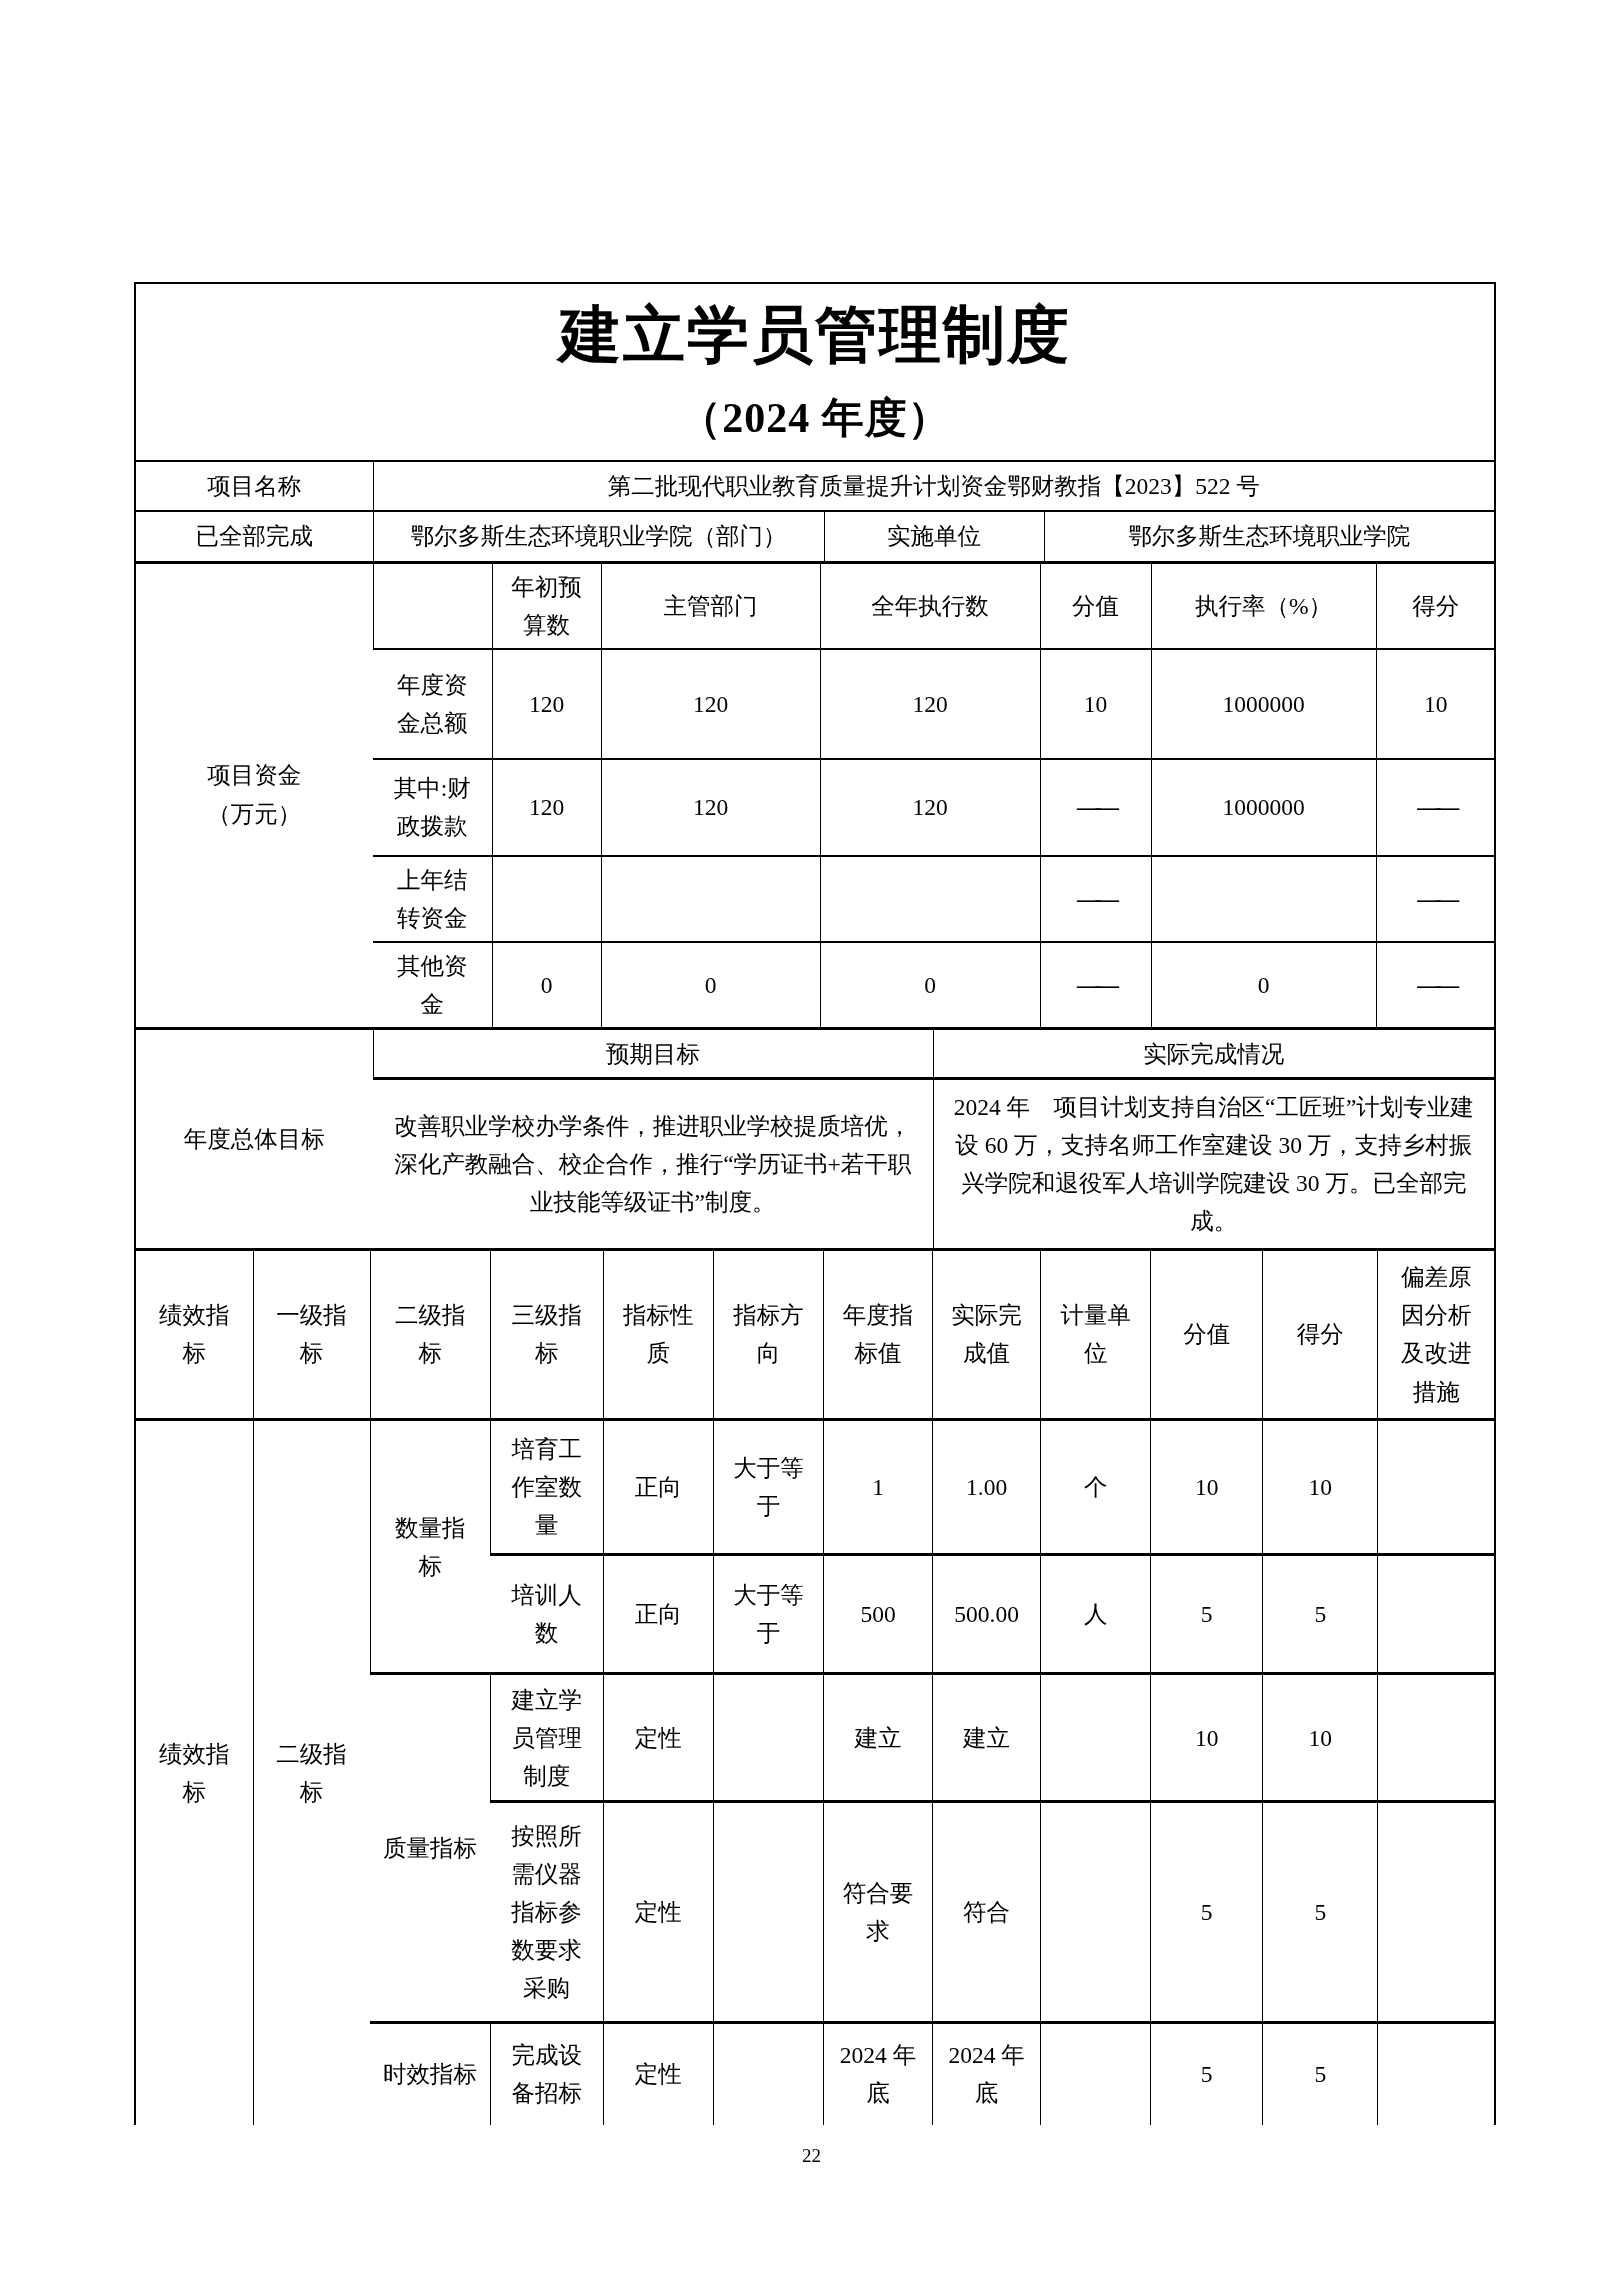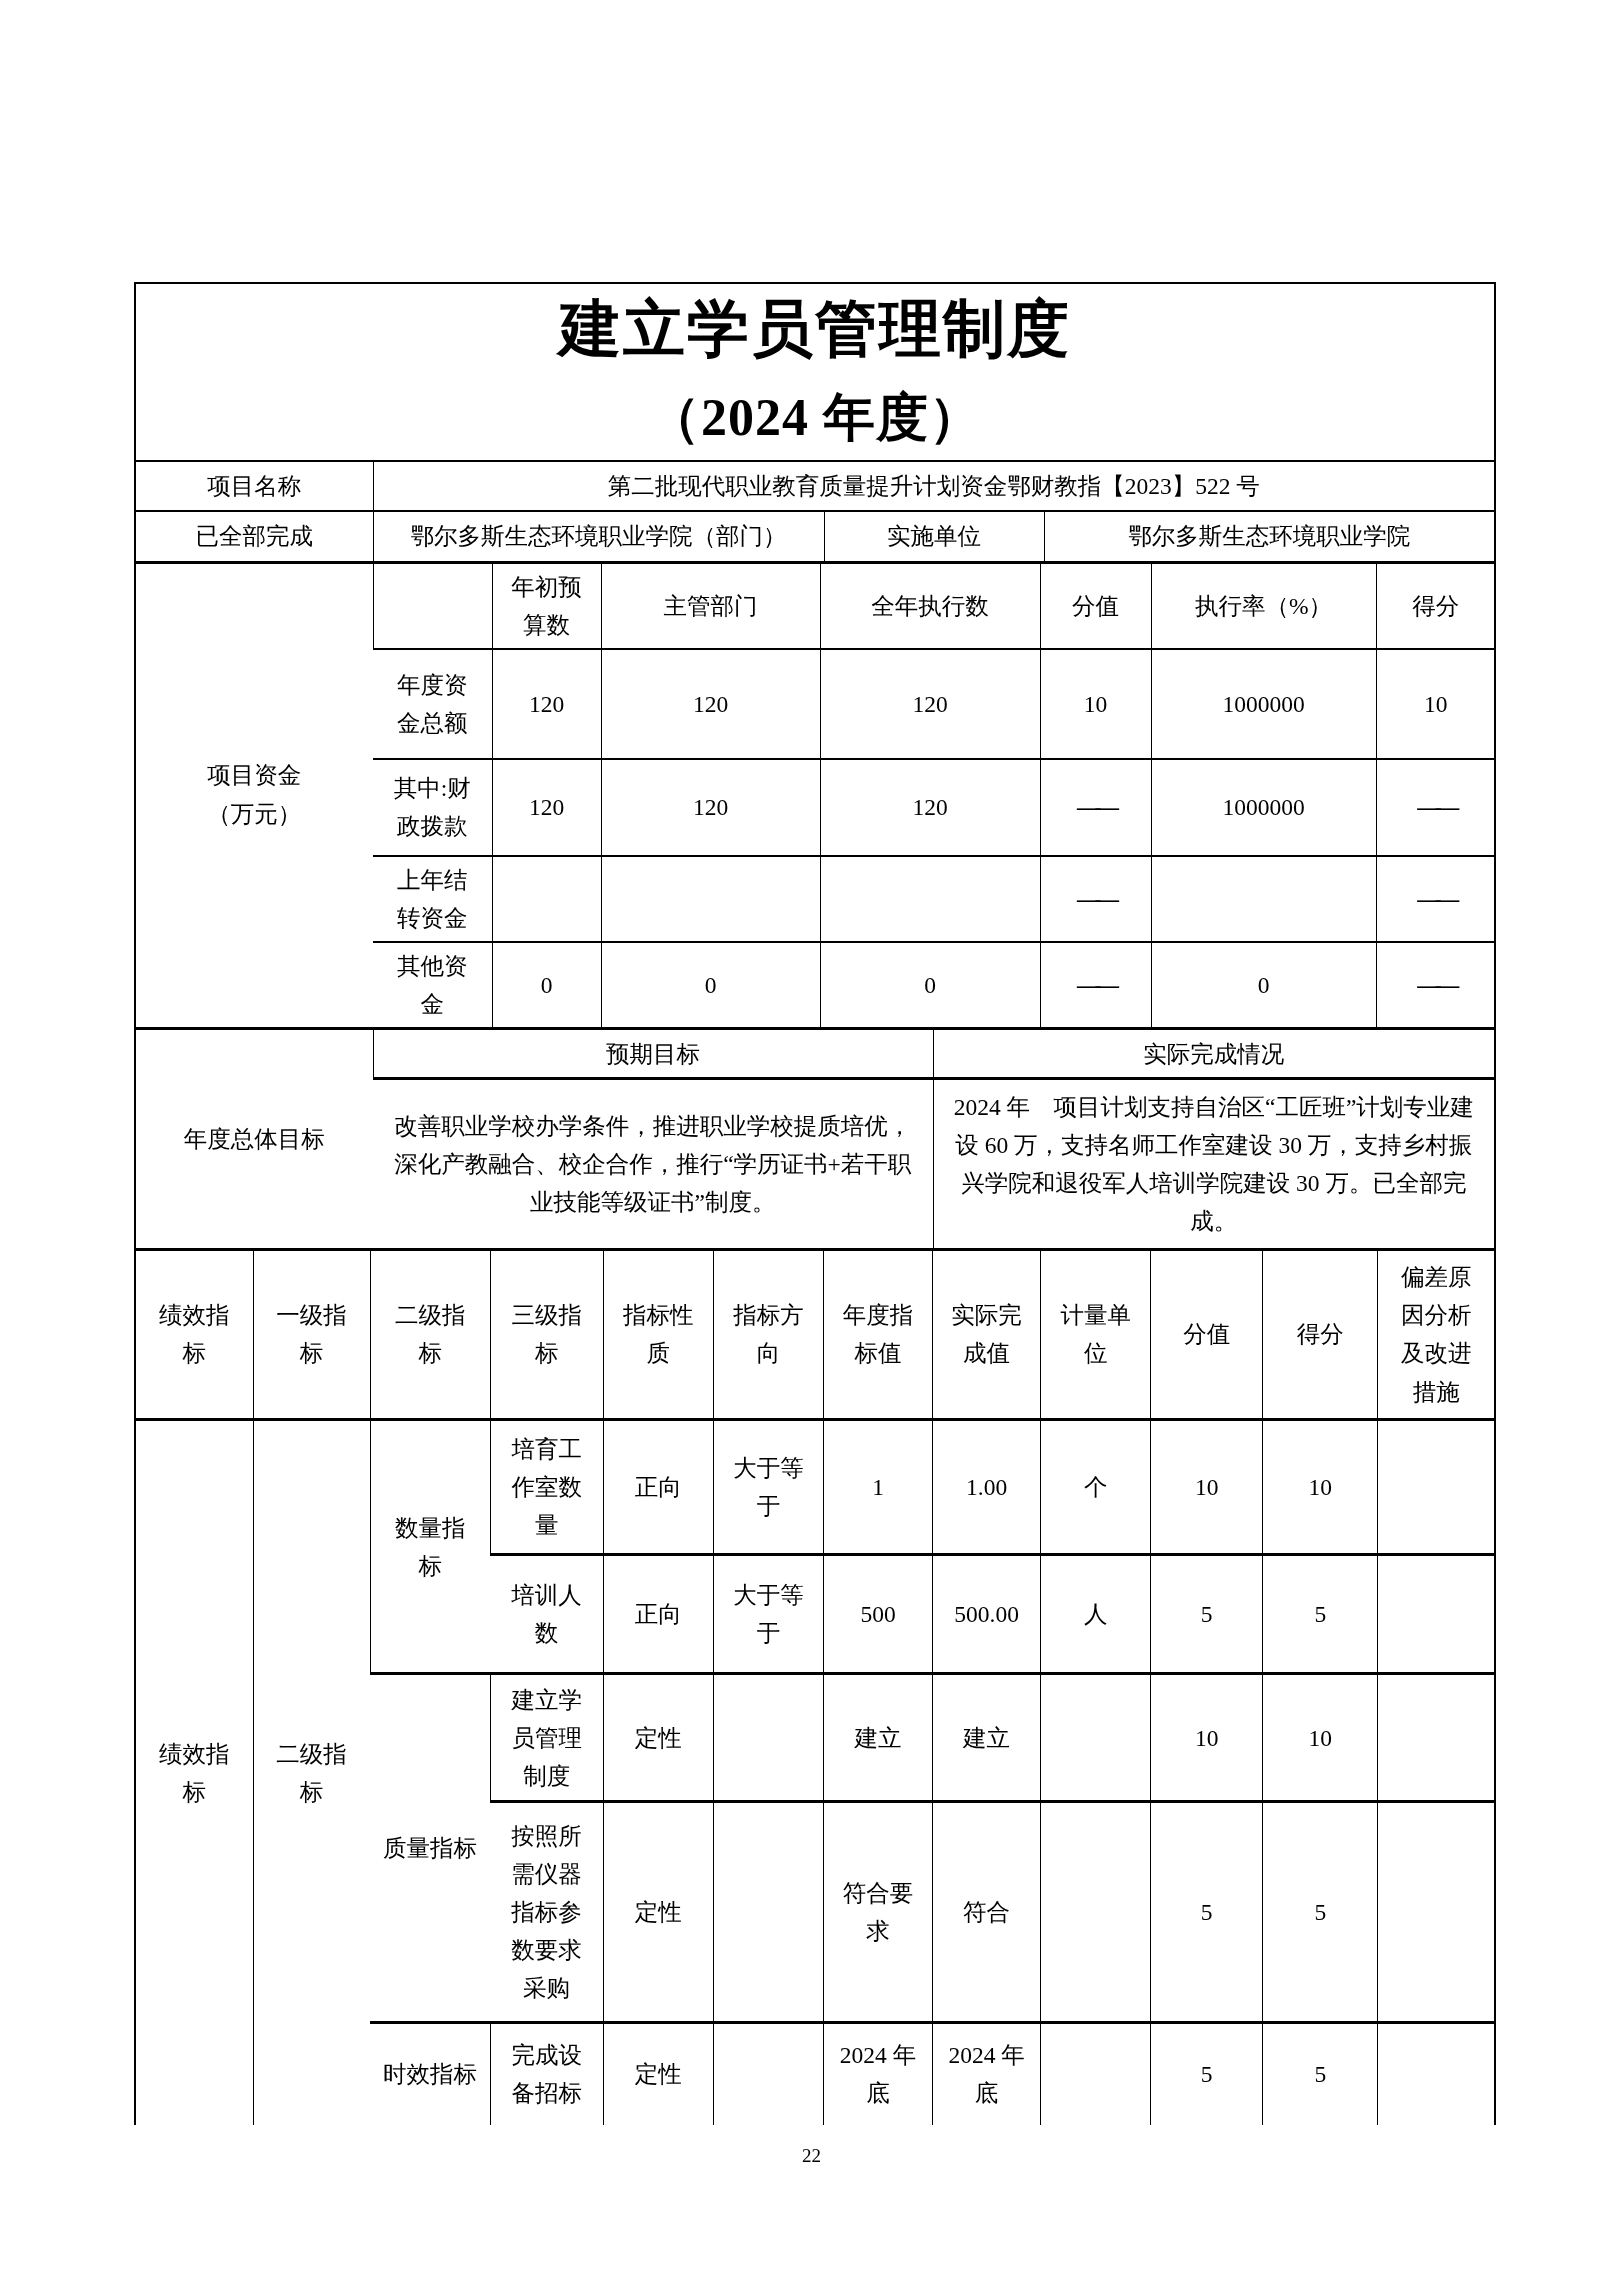--- a/index.html
+++ b/index.html
@@ -34,21 +34,21 @@
   .doc-title {
     font-family: "Liberation Sans", "DejaVu Sans", sans-serif;
     font-weight: 700;
     font-size: 62px;
     line-height: 1.12;
     letter-spacing: 2px;
   }
   .doc-subtitle {
     font-family: "Liberation Serif", "DejaVu Serif", serif;
     font-weight: 700;
-    font-size: 52px;
+    font-size: 42px;
     line-height: 1.2;
     letter-spacing: 1px;
   }
   table.t {
     width: 100%;
     border-collapse: collapse;
     table-layout: fixed;
   }
   table.t td {
     border-left: 1.5px solid #000;

